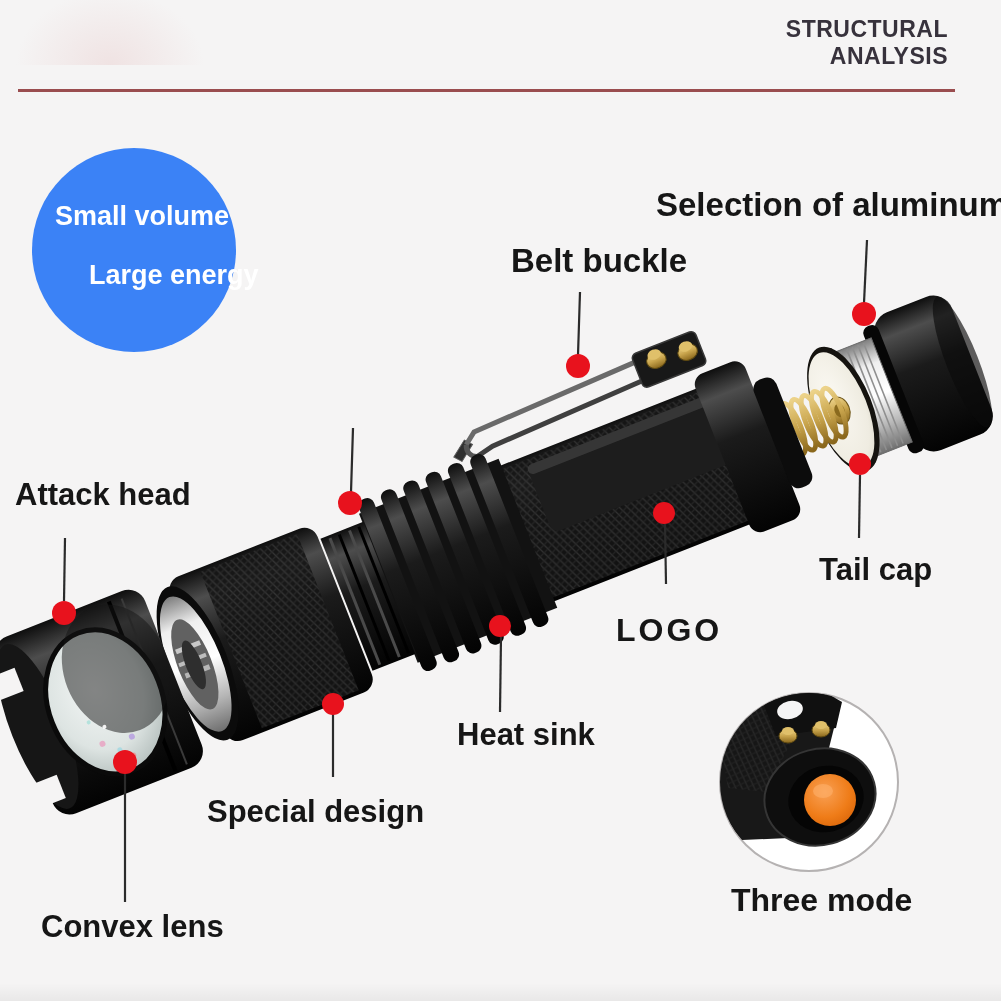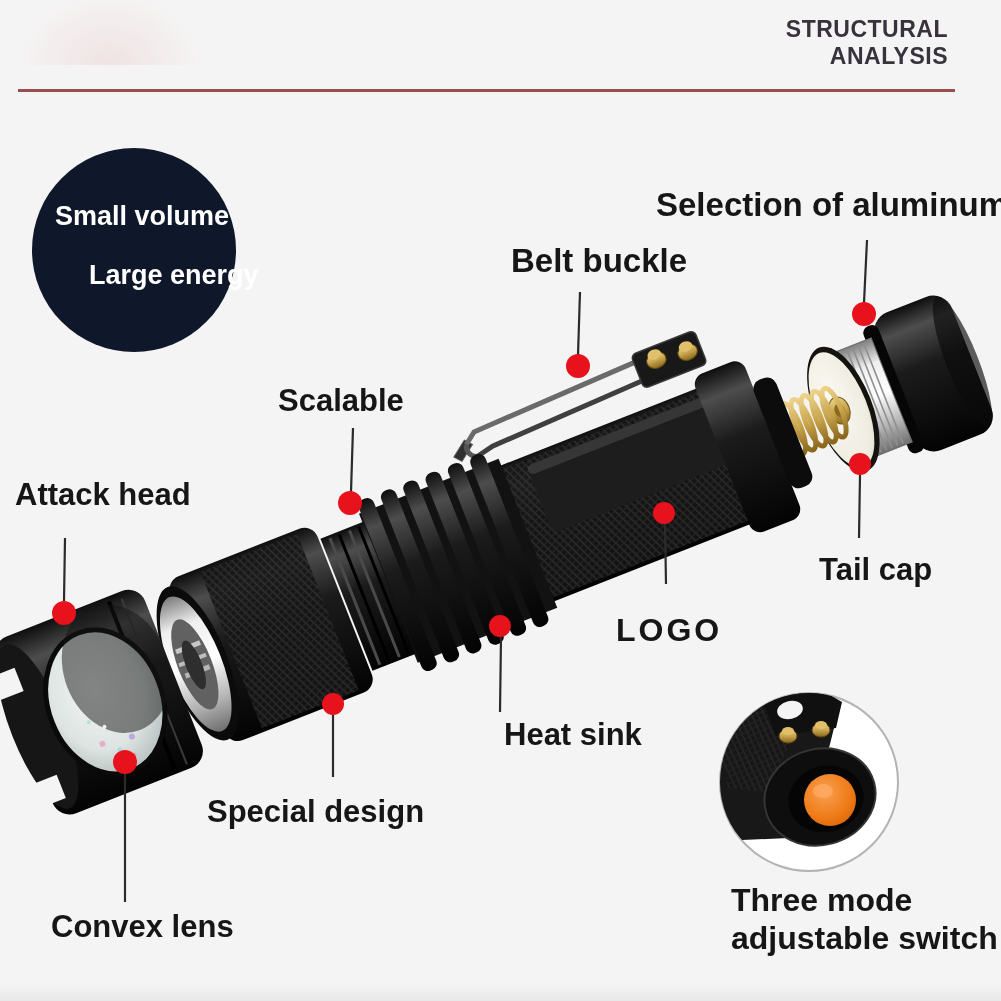--- a/index.html
+++ b/index.html
@@ -22,41 +22,41 @@
     text-align:right;color:#37323c;font-weight:700;
     font-size:23px;line-height:27px;letter-spacing:.5px;
   }
   .doc-title span{display:block;}
   .divider{
     position:absolute;left:18px;top:89px;width:937px;height:3px;
     background:#9a4d4f;
   }
   .badge{
     position:absolute;left:32px;top:148px;width:204px;height:204px;
-    border-radius:50%;background:#0f172a;color:#ffffff;
+    border-radius:50%;background:#3b82f6;color:#ffffff;
   }
   .badge span{
     position:absolute;left:23px;display:block;
     font-weight:700;font-size:27px;white-space:nowrap;
   }
   .badge .l1{top:53px;}
   .badge .l2{top:112px;margin-left:34px;}
   .callout-label{
     position:absolute;color:#161616;font-weight:700;font-size:31px;
     white-space:nowrap;z-index:5;
   }
   .lbl-selection{left:656px;top:186px;font-size:33px;}
   .lbl-belt{left:511px;top:242px;font-size:33px;text-align:right;}
   .lbl-scalable{left:278px;top:383px;}
   .lbl-attack{left:15px;top:477px;}
   .lbl-tail{left:819px;top:552px;}
   .lbl-logo{left:616px;top:612px;font-weight:700;letter-spacing:3px;font-size:32px;}
-  .lbl-heat{left:457px;top:717px;margin-left:47px;}
+  .lbl-heat{left:457px;top:717px;}
   .lbl-special{left:207px;top:794px;}
-  .lbl-convex{left:41px;top:909px;margin-left:10px;}
+  .lbl-convex{left:41px;top:909px;}
   .lbl-threemode{left:731px;top:881px;line-height:38px;font-size:32px;}
   .lbl-threemode span{display:block;}
   svg.scene{position:absolute;left:0;top:0;z-index:2;}
 </style>
 </head>
 <body>
 
 <div class="canvas">
 
   <div class="top-blob"></div>
@@ -262,26 +262,24 @@
       <circle cx="860" cy="464" r="11"></circle>
       <circle cx="664" cy="513" r="11"></circle>
       <circle cx="500" cy="626" r="11"></circle>
       <circle cx="333" cy="704" r="11"></circle>
       <circle cx="125" cy="762" r="12"></circle>
     </g>
   </svg>
 
   <div class="callout-label lbl-selection">Selection of aluminum</div>
   <div class="callout-label lbl-belt">Belt buckle</div>
-  <div class="callout-label lbl-scalable">Scalable</div>
   <div class="callout-label lbl-attack">Attack head</div>
   <div class="callout-label lbl-tail">Tail cap</div>
   <div class="callout-label lbl-logo">LOGO</div>
   <div class="callout-label lbl-heat">Heat sink</div>
   <div class="callout-label lbl-special">Special design</div>
   <div class="callout-label lbl-convex">Convex lens</div>
   <div class="callout-label lbl-threemode">
     <span>Three mode</span>
-    <span>adjustable switch</span>
   </div>
 
   <div class="bottom-fade"></div>
 </div>
 
 </body></html>

